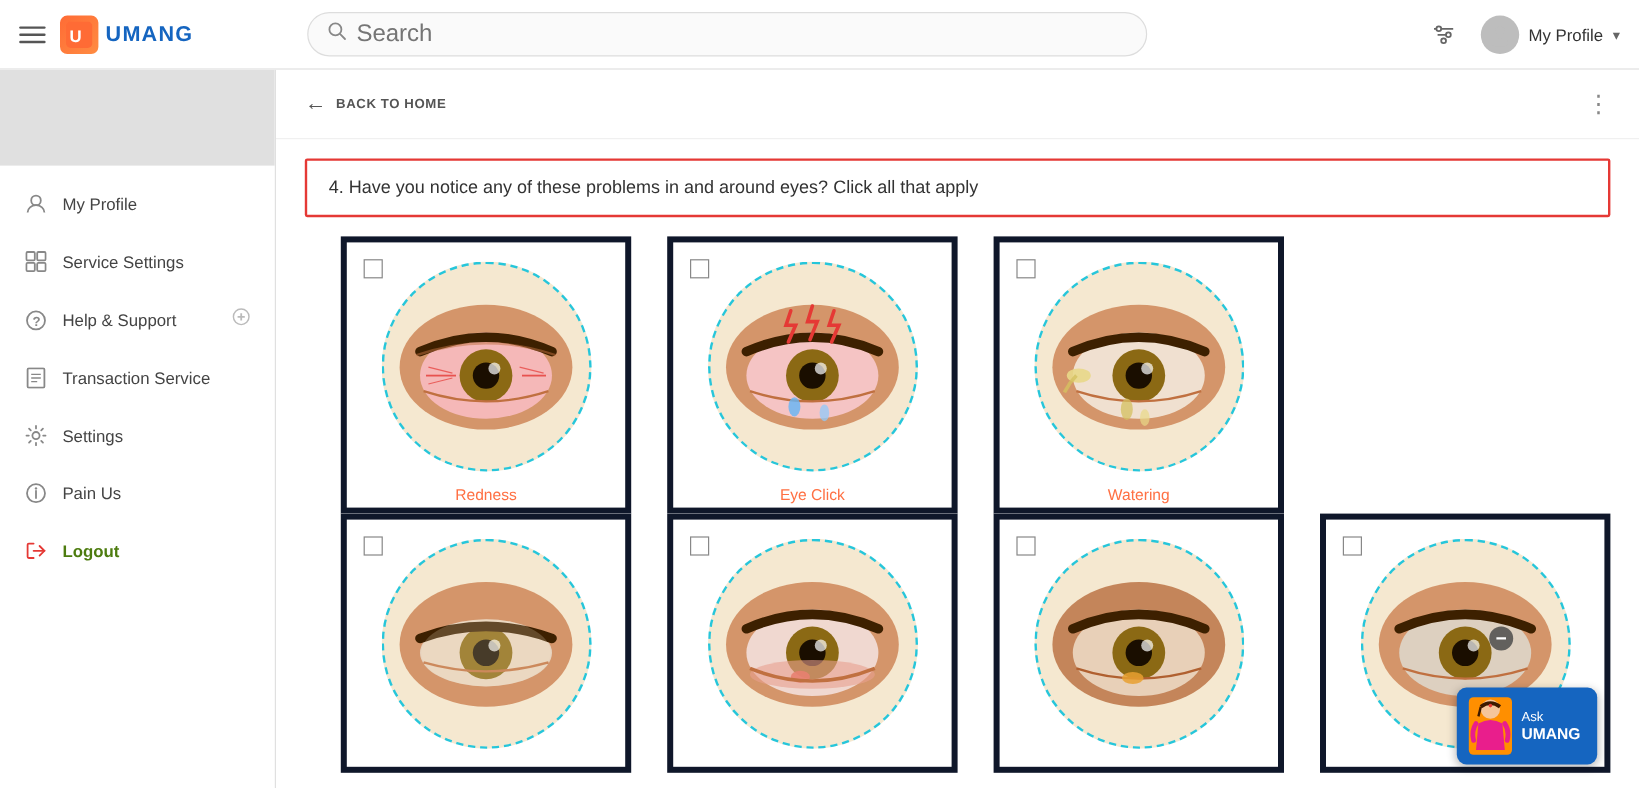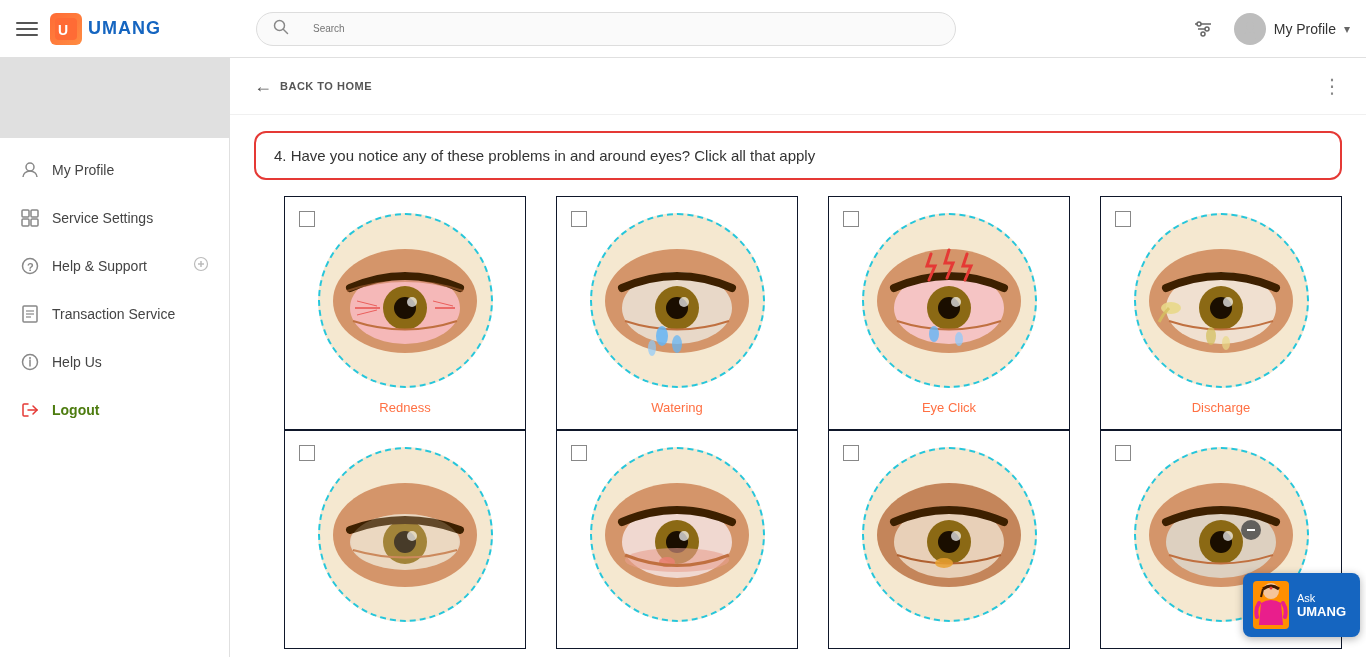--- a/index.html
+++ b/index.html
@@ -68,24 +68,24 @@
       border-radius: 24px;
       padding: 6px 16px;
       background: #fafafa;
       max-width: 700px;
       margin: 0 20px;
     }
     .search-input {
       border: none;
       outline: none;
       background: transparent;
-      font-size: 10px;
+      font-size: 20px;
       color: #666;
       width: 100%;
-      margin-left: 24px;
+      margin-left: 8px;
     }
     .search-icon-svg {
       color: #888;
       font-size: 16px;
     }
     .header-right {
       display: flex;
       align-items: center;
       gap: 20px;
       margin-left: auto;
@@ -214,36 +214,36 @@
       cursor: pointer;
     }
 
     
     .question-banner {
       border: 2px solid #e53935;
       margin: 16px 24px;
       padding: 14px 18px;
       font-size: 15px;
       color: #333;
-      border-radius: 12px;
+      border-radius: 2px;
     }
 
     
     .eye-grid {
       display: grid;
       grid-template-columns: repeat(4, 1fr);
       gap: 0;
       margin: 0 24px;
     }
     .eye-option {
-      border: 1px solid #0f172a;
+      border: 5px solid #0f172a;
       display: flex;
       flex-direction: column;
       align-items: center;
-      padding: 16px 10px 14px;
+      padding: 16px 10px 3px;
       position: relative;
       cursor: pointer;
       background: #fff;
       margin-left: 30px;
     }
     .eye-checkbox {
       position: absolute;
       top: 14px;
       left: 14px;
       width: 16px;
@@ -286,21 +286,21 @@
     }
     .content-area::-webkit-scrollbar-thumb {
       background: #bdbdbd;
       border-radius: 4px;
     }
 
     
     .ask-umang {
       position: fixed;
       bottom: 20px;
-      right: 6px;
+      right: 35px;
       background: #1565c0;
       color: white;
       border-radius: 8px;
       padding: 8px 14px 8px 10px;
       display: flex;
       align-items: center;
       gap: 8px;
       cursor: pointer;
       z-index: 100;
       box-shadow: 0 2px 8px rgba(0,0,0,0.3);
@@ -420,30 +420,39 @@
         <svg width="18" height="18" viewBox="0 0 18 18" fill="none">
           <rect x="2" y="1" width="14" height="16" rx="1" stroke="#888" stroke-width="1.5"></rect>
           <line x1="5" y1="6" x2="13" y2="6" stroke="#888" stroke-width="1.2"></line>
           <line x1="5" y1="9" x2="13" y2="9" stroke="#888" stroke-width="1.2"></line>
           <line x1="5" y1="12" x2="10" y2="12" stroke="#888" stroke-width="1.2"></line>
         </svg>
       </span>
       <span class="item-label">Transaction Service</span>
     </div>
 
+    <div class="sidebar-item">
+      <span class="item-icon">
+        <svg width="18" height="18" viewBox="0 0 18 18" fill="none">
+          <circle cx="9" cy="9" r="3" stroke="#888" stroke-width="1.5"></circle>
+          <path d="M9 1v2M9 15v2M1 9h2M15 9h2M3.22 3.22l1.42 1.42M13.36 13.36l1.42 1.42M3.22 14.78l1.42-1.42M13.36 4.64l1.42-1.42" stroke="#888" stroke-width="1.5" stroke-linecap="round"></path>
+        </svg>
+      </span>
+      <span class="item-label">Settings</span>
+    </div>
 
     <div class="sidebar-item">
       <span class="item-icon">
         <svg width="18" height="18" viewBox="0 0 18 18" fill="none">
           <circle cx="9" cy="9" r="7.5" stroke="#888" stroke-width="1.5"></circle>
           <line x1="9" y1="7" x2="9" y2="13" stroke="#888" stroke-width="1.5" stroke-linecap="round"></line>
           <circle cx="9" cy="5" r="1" fill="#888"></circle>
         </svg>
       </span>
-      <span class="item-label">Help Us</span>
+      <span class="item-label">Pain Us</span>
     </div>
 
     <div class="sidebar-item logout">
       <span class="item-icon">
         <svg width="18" height="18" viewBox="0 0 18 18" fill="none">
           <path d="M7 3H3a1 1 0 00-1 1v10a1 1 0 001 1h4" stroke="#e53935" stroke-width="1.5" stroke-linecap="round"></path>
           <polyline points="12,5 16,9 12,13" stroke="#e53935" stroke-width="1.5" stroke-linecap="round"></polyline>
           <line x1="16" y1="9" x2="7" y2="9" stroke="#e53935" stroke-width="1.5" stroke-linecap="round"></line>
         </svg>
       </span>
@@ -490,39 +499,20 @@
             <path d="M25 52 Q80 28 135 52" stroke="#3d2000" stroke-width="8" fill="none" stroke-linecap="round"></path>
 
             <path d="M22 55 Q80 35 138 55" stroke="#c07040" stroke-width="2" fill="none" opacity="0.5"></path>
 
             <path d="M28 85 Q80 102 132 85" stroke="#c07040" stroke-width="2" fill="none"></path>
           </svg>
         </div>
         <span class="eye-label">Redness</span>
       </div>
 
-      <div class="eye-option">
-        <div class="eye-checkbox"></div>
-        <div class="eye-image-container">
-          <svg class="eye-svg" viewBox="0 0 160 130" xmlns="http://www.w3.org/2000/svg">
-            <ellipse cx="80" cy="65" rx="72" ry="52" fill="#d4956a"></ellipse>
-            <ellipse cx="80" cy="72" rx="55" ry="36" fill="#e8d8c8"></ellipse>
-            <circle cx="80" cy="72" r="22" fill="#8B6914"></circle>
-            <circle cx="80" cy="72" r="11" fill="#1a0e00"></circle>
-            <circle cx="87" cy="66" r="5" fill="white" opacity="0.7"></circle>
-            <path d="M25 52 Q80 28 135 52" stroke="#3d2000" stroke-width="8" fill="none" stroke-linecap="round"></path>
-            <path d="M28 85 Q80 102 132 85" stroke="#c07040" stroke-width="2" fill="none"></path>
-
-            <ellipse cx="65" cy="100" rx="6" ry="10" fill="#64b5f6" opacity="0.85"></ellipse>
-            <ellipse cx="80" cy="108" rx="5" ry="9" fill="#64b5f6" opacity="0.75"></ellipse>
-            <ellipse cx="55" cy="112" rx="4" ry="8" fill="#90caf9" opacity="0.7"></ellipse>
-          </svg>
-        </div>
-        <span class="eye-label">Watering</span>
-      </div>
 
       <div class="eye-option">
         <div class="eye-checkbox"></div>
         <div class="eye-image-container">
           <svg class="eye-svg" viewBox="0 0 160 130" xmlns="http://www.w3.org/2000/svg">
             <ellipse cx="80" cy="65" rx="72" ry="52" fill="#d4956a"></ellipse>
             <ellipse cx="80" cy="72" rx="55" ry="36" fill="#f5c4c4"></ellipse>
             <circle cx="80" cy="72" r="22" fill="#8B6914"></circle>
             <circle cx="80" cy="72" r="11" fill="#1a0e00"></circle>
             <circle cx="87" cy="66" r="5" fill="white" opacity="0.7"></circle>
@@ -552,21 +542,21 @@
             <path d="M25 52 Q80 28 135 52" stroke="#3d2000" stroke-width="8" fill="none" stroke-linecap="round"></path>
             <path d="M28 85 Q80 102 132 85" stroke="#c07040" stroke-width="2" fill="none"></path>
 
             <ellipse cx="30" cy="72" rx="10" ry="6" fill="#e8d888" opacity="0.9"></ellipse>
             <path d="M28 72 Q22 78 18 86" stroke="#d4c060" stroke-width="3" fill="none" opacity="0.8"></path>
 
             <ellipse cx="70" cy="100" rx="5" ry="9" fill="#d4c060" opacity="0.75"></ellipse>
             <ellipse cx="85" cy="107" rx="4" ry="7" fill="#e8d888" opacity="0.7"></ellipse>
           </svg>
         </div>
-        <span class="eye-label">Discharge</span>
+        <span class="eye-label">Watering</span>
       </div>
     </div>
 
     <div class="eye-grid" style="margin-top:0;">
 
       <div class="eye-option">
         <div class="eye-checkbox"></div>
         <div class="eye-image-container">
           <svg class="eye-svg" viewBox="0 0 160 130" xmlns="http://www.w3.org/2000/svg">
             <ellipse cx="80" cy="65" rx="72" ry="52" fill="#d4956a"></ellipse>

